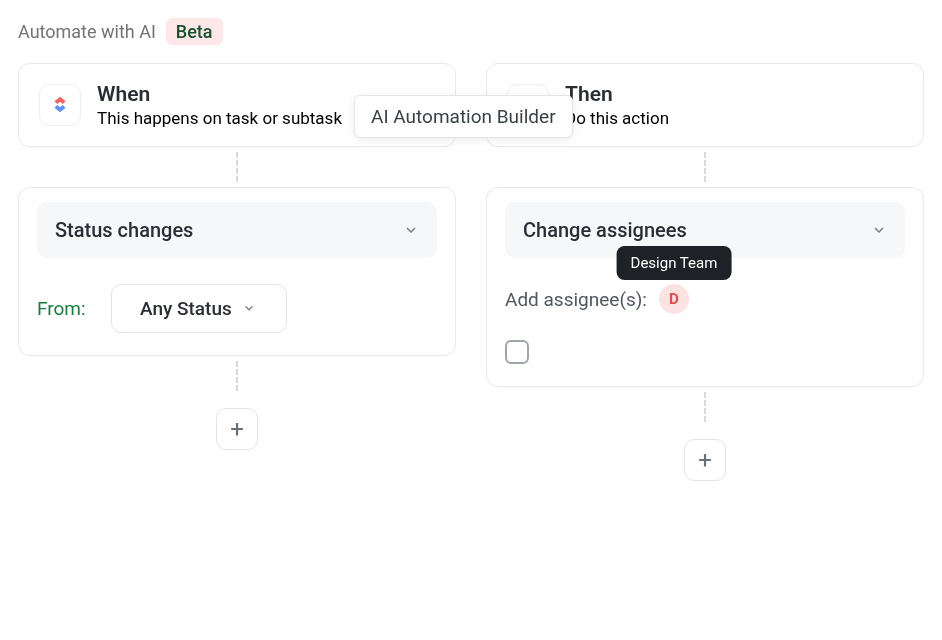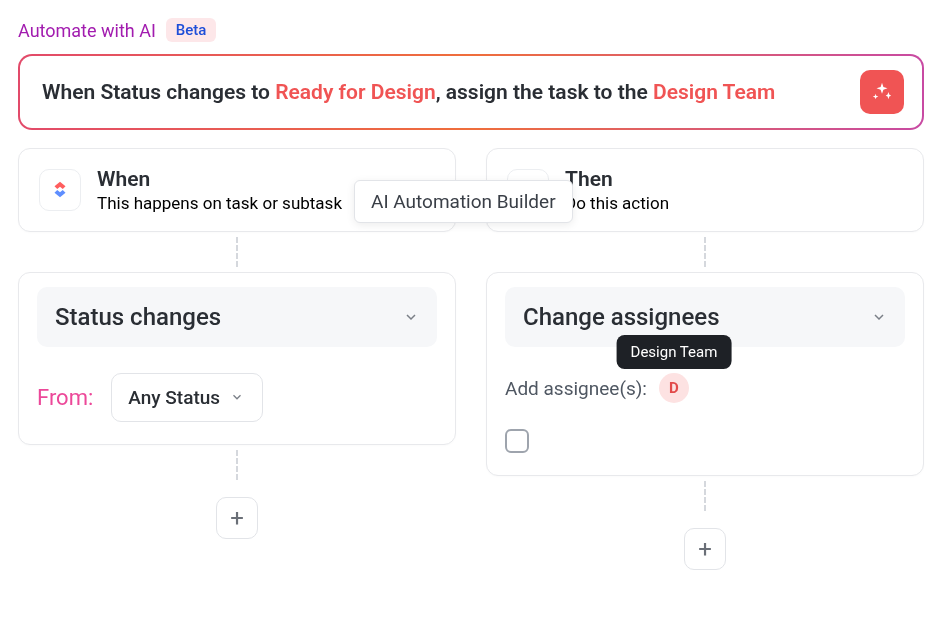--- a/index.html
+++ b/index.html
@@ -12,28 +12,28 @@
       color: #2a2e34;
     }
     .container { padding: 18px 18px 0 18px; }
     .header-row {
       display: flex;
       align-items: center;
       gap: 10px;
       margin-bottom: 12px;
     }
     .header-title {
-      color: #a21caf;
+      color: #737373;
       font-size: 18px;
       font-weight: 400;
     }
     .beta-badge {
       background: #fde7e9;
-      color: #1d4ed8;
-      font-size: 15px;
+      color: #14532d;
+      font-size: 18px;
       font-weight: 500;
       padding: 3px 10px;
       border-radius: 6px;
     }
     .prompt-bar-wrap {
       padding: 2px;
       background: linear-gradient(90deg, #e24a6a, #ef6e3b, #c84aa3);
       border-radius: 14px;
     }
     .prompt-bar-inner {
@@ -120,44 +120,44 @@
       padding: 14px 18px 22px 18px;
     }
     .select-box {
       background: #f6f7f9;
       border-radius: 10px;
       padding: 16px 18px;
       display: flex;
       align-items: center;
       justify-content: space-between;
       cursor: pointer;
-      font-size: 24px;
+      font-size: 20px;
       font-weight: 500;
       color: #2a2e34;
     }
     .chev {
       width: 16px;
       height: 16px;
       display: inline-flex;
     }
     .field-row {
       display: flex;
       align-items: center;
       gap: 18px;
       margin-top: 26px;
     }
     .field-label {
-      font-size: 22px;
-      color: #ec4899;
+      font-size: 19px;
+      color: #15803d;
       min-width: 56px;
     }
     .pill {
       border: 1px solid #e2e4e8;
       border-radius: 10px;
-      padding: 12px 16px;
+      padding: 12px 28px;
       display: inline-flex;
       align-items: center;
       gap: 10px;
       font-size: 19px;
       font-weight: 500;
       color: #2a2e34;
       cursor: pointer;
       background: #fff;
     }
     .status-sq {
@@ -242,32 +242,20 @@
   </style>
 </head>
 <body>
 
 <div class="container">
   <div class="header-row">
     <span class="header-title">Automate with AI</span>
     <span class="beta-badge">Beta</span>
   </div>
 
-  <div class="prompt-bar-wrap">
-    <div class="prompt-bar-inner">
-      <div class="prompt-text">
-        <span>When Status changes to </span><span class="hl">Ready for Design</span><span>, assign the task to the </span><span class="hl">Design Team</span>
-      </div>
-      <div class="sparkle-btn">
-        <svg width="22" height="22" viewBox="0 0 24 24" fill="#fff">
-          <path d="M12 2l1.5 4.5L18 8l-4.5 1.5L12 14l-1.5-4.5L6 8l4.5-1.5L12 2zm7 10l.9 2.7L22 16l-2.1.9L19 20l-.9-3.1L16 16l2.1-1.3L19 12zM5 14l.7 2.1L8 17l-2.3.9L5 20l-.7-2.1L2 17l2.3-.9L5 14z"></path>
-        </svg>
-      </div>
-    </div>
-  </div>
 
   <div class="columns">
     <div class="floating-label">AI Automation Builder</div>
 
     <div class="col">
       <div class="card col-header">
         <div class="col-header-icon">
           <svg width="22" height="22" viewBox="0 0 24 24">
             <path fill="#ff5e5e" d="M12 3l6 5-3 3-3-2.5L9 11 6 8z"></path>
             <path fill="#5e8eff" d="M6 15l3-3 3 2.5 3-2.5 3 3-6 5z"></path>

